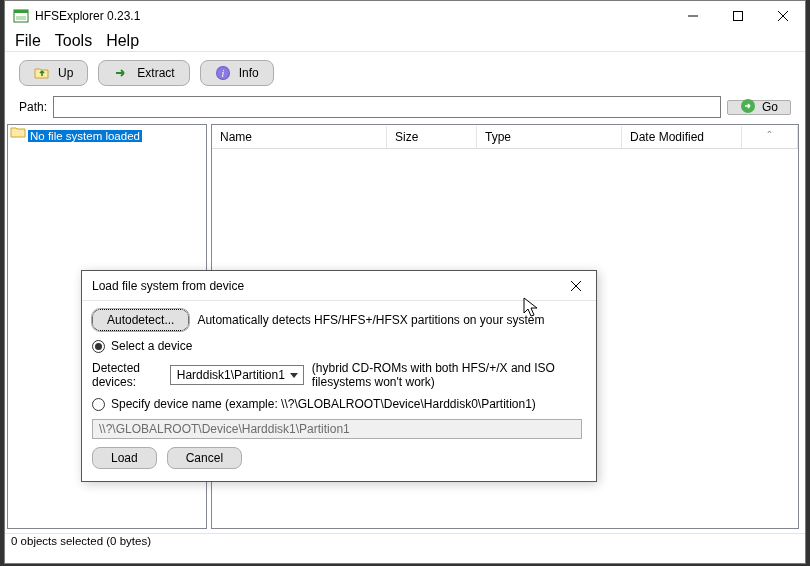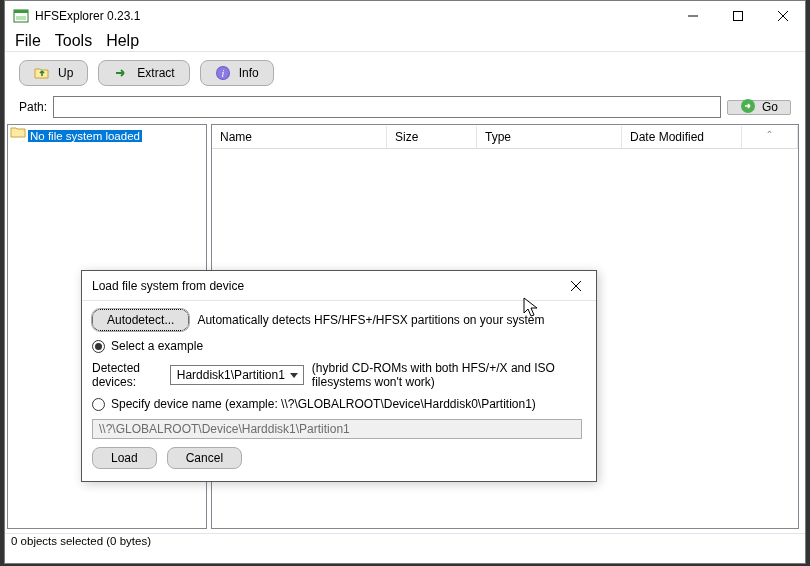--- a/index.html
+++ b/index.html
@@ -351,21 +351,21 @@
   <div class="dialog-body">
     <div class="d-row">
       <div class="sw-btn focus">
         <span>Autodetect...</span>
       </div>
       <span>Automatically detects HFS/HFS+/HFSX partitions on your system</span>
     </div>
 
     <div class="radio-row">
       <span class="radio checked"></span>
-      <span>Select a example</span>
+      <span>Select a device</span>
     </div>
 
     <div class="d-row">
       <span>Detected devices:</span>
       <span class="select">
         <span>Harddisk1\Partition1</span>
       </span>
       <span>(hybrid CD-ROMs with both HFS/+/X and ISO filesystems won't work)</span>
     </div>
 

